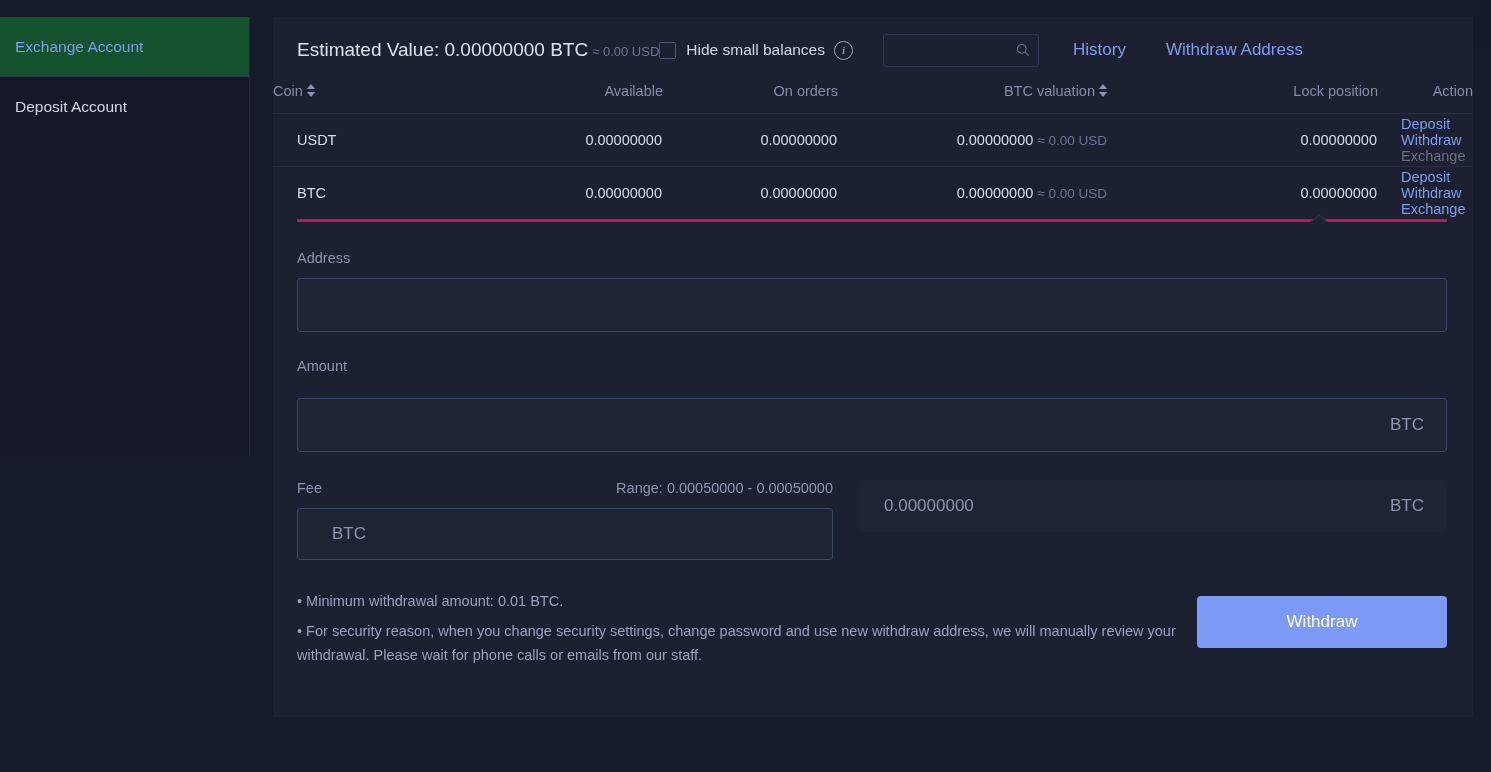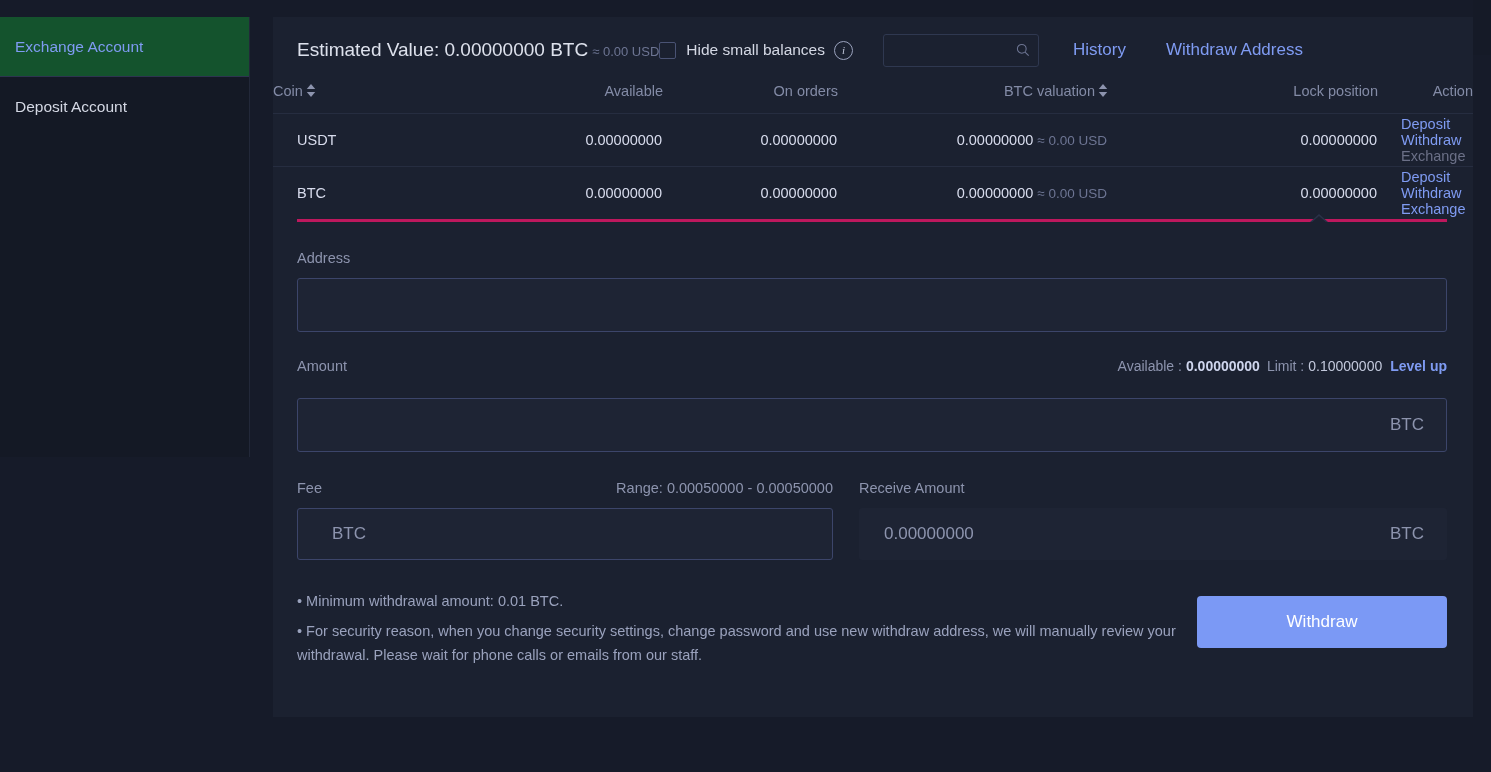--- a/index.html
+++ b/index.html
@@ -426,42 +426,38 @@
         <div class="caret-inner"></div>
 
         <div class="field-label">Address</div>
         <div class="input-shell tall">
           <input type="text" value="" style="">
         </div>
 
         <div style="margin-top:26px;">
           <div class="amount-head">
             <div class="field-label" style="margin-bottom:0;">Amount</div>
-            <div class="amount-meta">
-              <span class="k">Available :</span><span class="v-avail">0.00000000</span><span class="k">Limit :</span><span class="v-limit">0.10000000</span><span class="lvl">Level up</span>
-            </div>
           </div>
           <div class="input-shell tall">
             <input type="text" value="" style="">
             <span class="unit">BTC</span>
           </div>
         </div>
 
         <div class="row2">
           <div class="fee-col">
             <div class="fee-head">
               <div class="field-label" style="margin-bottom:0;">Fee</div>
               <div class="fee-range">Range: 0.00050000 - 0.00050000</div>
             </div>
             <div class="input-shell">
               <span class="unit">BTC</span>
             </div>
           </div>
           <div class="recv-col">
-            <div class="field-label">Receive Amount</div>
             <div class="input-shell readonly">
               <input type="text" readonly="" value="0.00000000" style="">
               <span class="unit">BTC</span>
             </div>
           </div>
         </div>
 
         <div class="bottom">
           <div class="tips">
             <p>• Minimum withdrawal amount: 0.01 BTC.</p>

